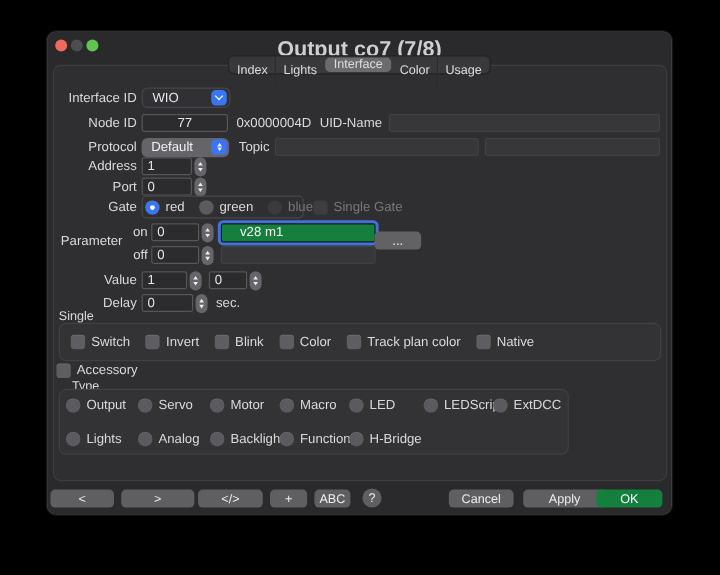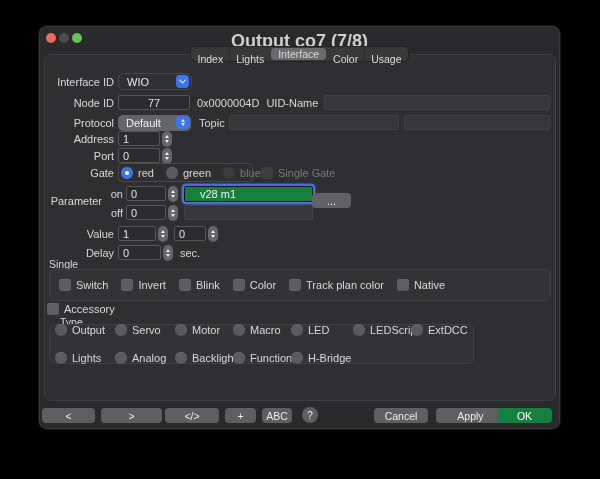--- a/index.html
+++ b/index.html
@@ -248,21 +248,21 @@
         <span>Native</span>
       </div>
     </div>
 
     <div class="opt" style="position:absolute; left:2px; top:248px;">
       <span class="cb"></span>
       <span>Accessory</span>
     </div>
 
     <div style="position:absolute; left:15px; top:261px; font-size:10.5px;">Type</div>
-    <div class="groupbox" style="left:4px; top:269px; width:425px; height:40px; display:grid;
+    <div class="groupbox" style="left:4px; top:269px; width:425px; height:55px; display:grid;
          grid-template-columns:60px 60px 58px 58px 62px 58px auto; row-gap:16px; align-content:center; padding-left:5px;">
       <div class="opt">
           <span class="radio"></span>
           <span>Output</span>
         </div>
       <div class="opt">
           <span class="radio"></span>
           <span>Servo</span>
         </div>
       <div class="opt">

